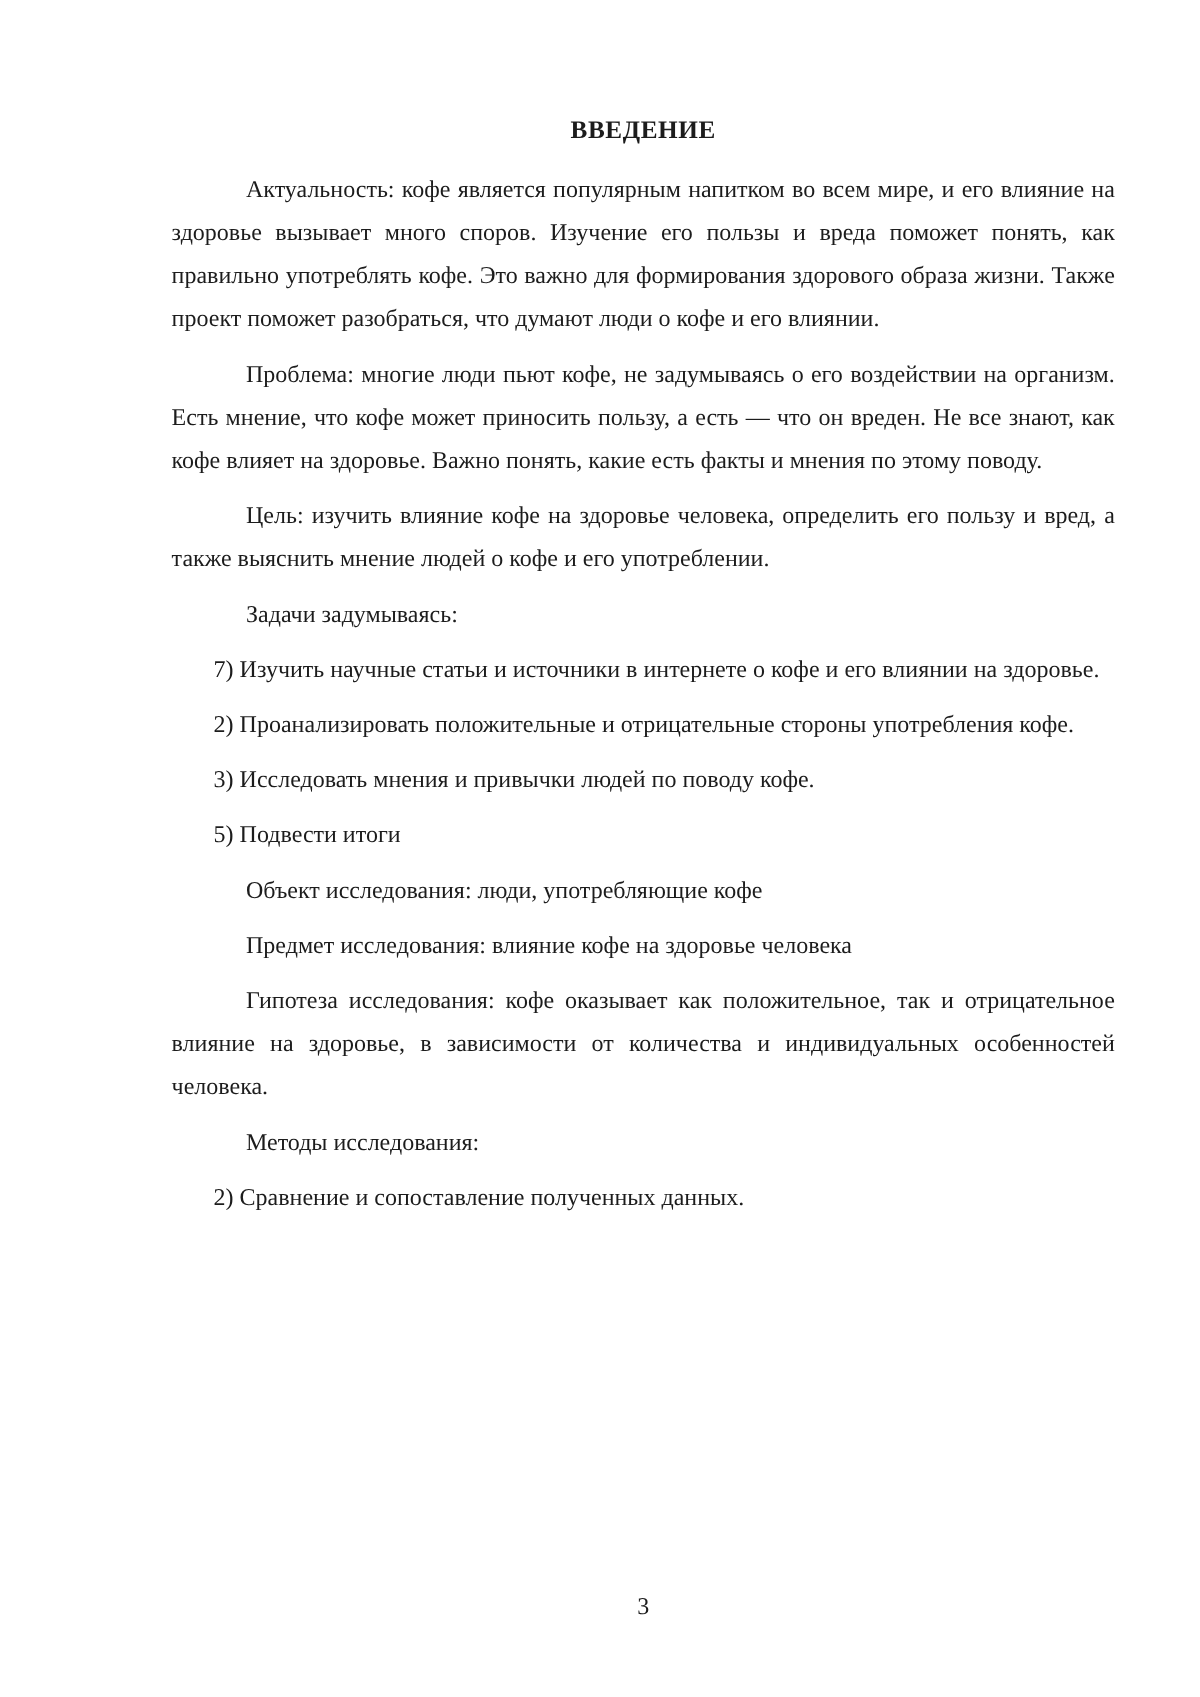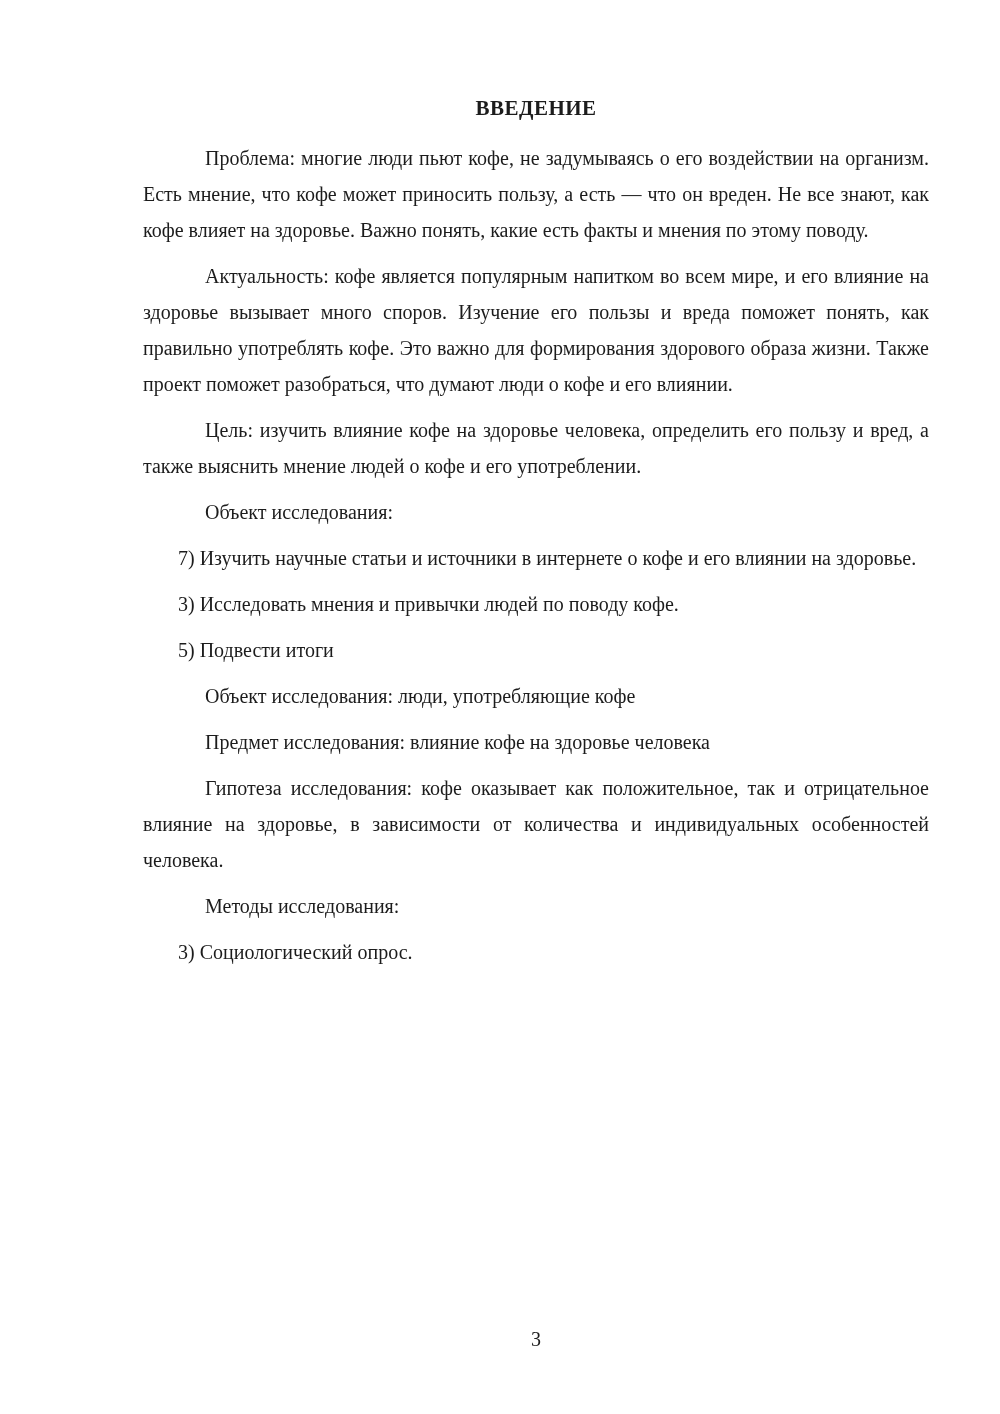--- a/index.html
+++ b/index.html
@@ -50,43 +50,44 @@
     color: #1c1c1c;
   }
 </style>
 </head>
 <body>
 
 <div class="page">
 
   <h1 class="title">ВВЕДЕНИЕ</h1>
 
+  <p class="para">Актуальность: кофе является популярным напитком во всем мире, и его влияние на здоровье вызывает много споров. Изучение его пользы и вреда поможет понять, как правильно употреблять кофе. Это важно для формирования здорового образа жизни. Также проект поможет разобраться, что думают люди о кофе и его влиянии.</p>
+
   <p class="para">Проблема: многие люди пьют кофе, не задумываясь о его воздействии на организм. Есть мнение, что кофе может приносить пользу, а есть — что он вреден. Не все знают, как кофе влияет на здоровье. Важно понять, какие есть факты и мнения по этому поводу.</p>
-
-  <p class="para">Актуальность: кофе является популярным напитком во всем мире, и его влияние на здоровье вызывает много споров. Изучение его пользы и вреда поможет понять, как правильно употреблять кофе. Это важно для формирования здорового образа жизни. Также проект поможет разобраться, что думают люди о кофе и его влиянии.</p>
 
   <p class="para">Цель: изучить влияние кофе на здоровье человека, определить его пользу и вред, а также выяснить мнение людей о кофе и его употреблении.</p>
 
-  <p class="para">Объект исследования:</p>
+  <p class="para">Задачи задумываясь:</p>
 
   <p class="list-item">7) Изучить научные статьи и источники в интернете о кофе и его влиянии на здоровье.</p>
 
+  <p class="list-item">2) Проанализировать положительные и отрицательные стороны употребления кофе.</p>
 
   <p class="list-item">3) Исследовать мнения и привычки людей по поводу кофе.</p>
 
 
   <p class="list-item">5) Подвести итоги</p>
 
   <p class="para">Объект исследования: люди, употребляющие кофе</p>
 
   <p class="para">Предмет исследования: влияние кофе на здоровье человека</p>
 
   <p class="para">Гипотеза исследования: кофе оказывает как положительное, так и отрицательное влияние на здоровье, в зависимости от количества и индивидуальных особенностей человека.</p>
 
   <p class="para">Методы исследования:</p>
 
 
+  <p class="list-item">2) Сравнение и сопоставление полученных данных.</p>
 
-  <p class="list-item">3) Социологический опрос.</p>
 
   <div class="page-number">3</div>
 
 </div>
 
 </body></html>

